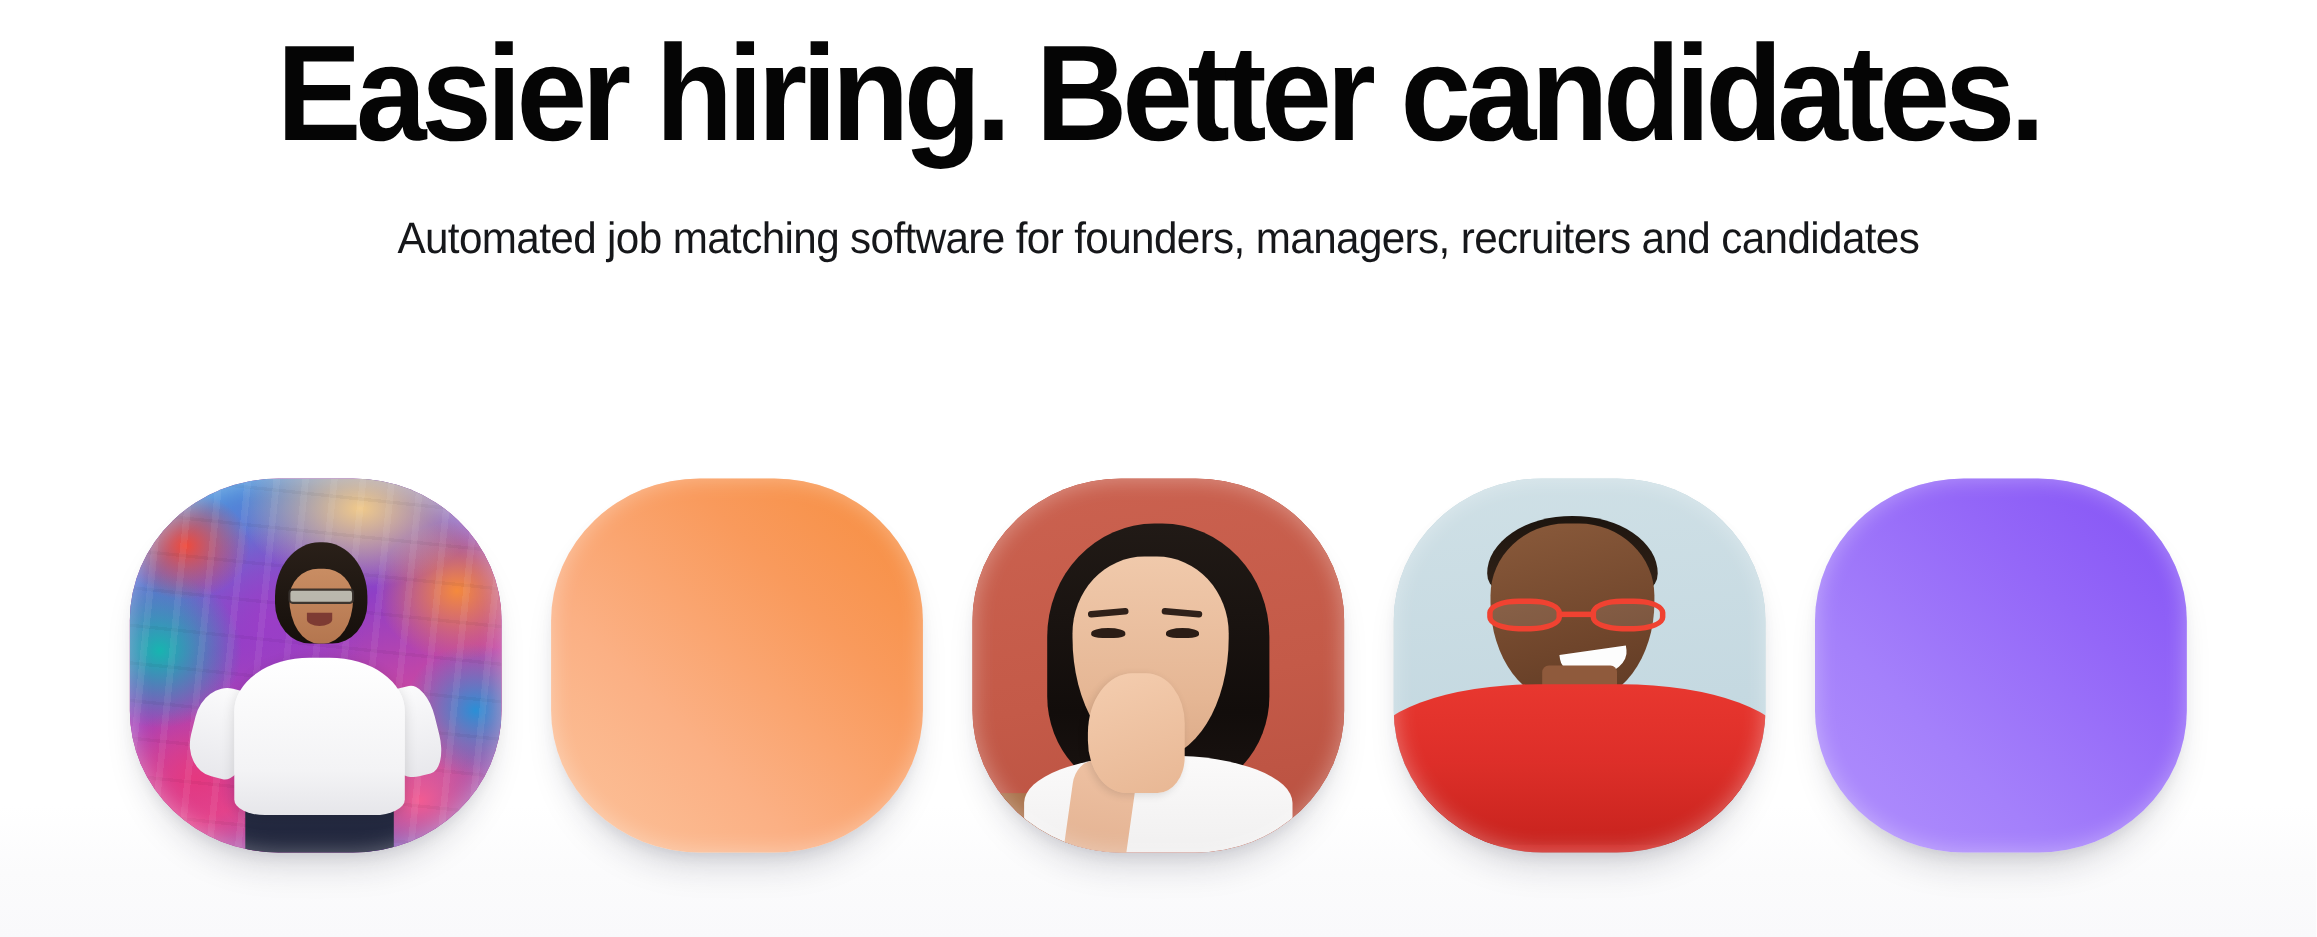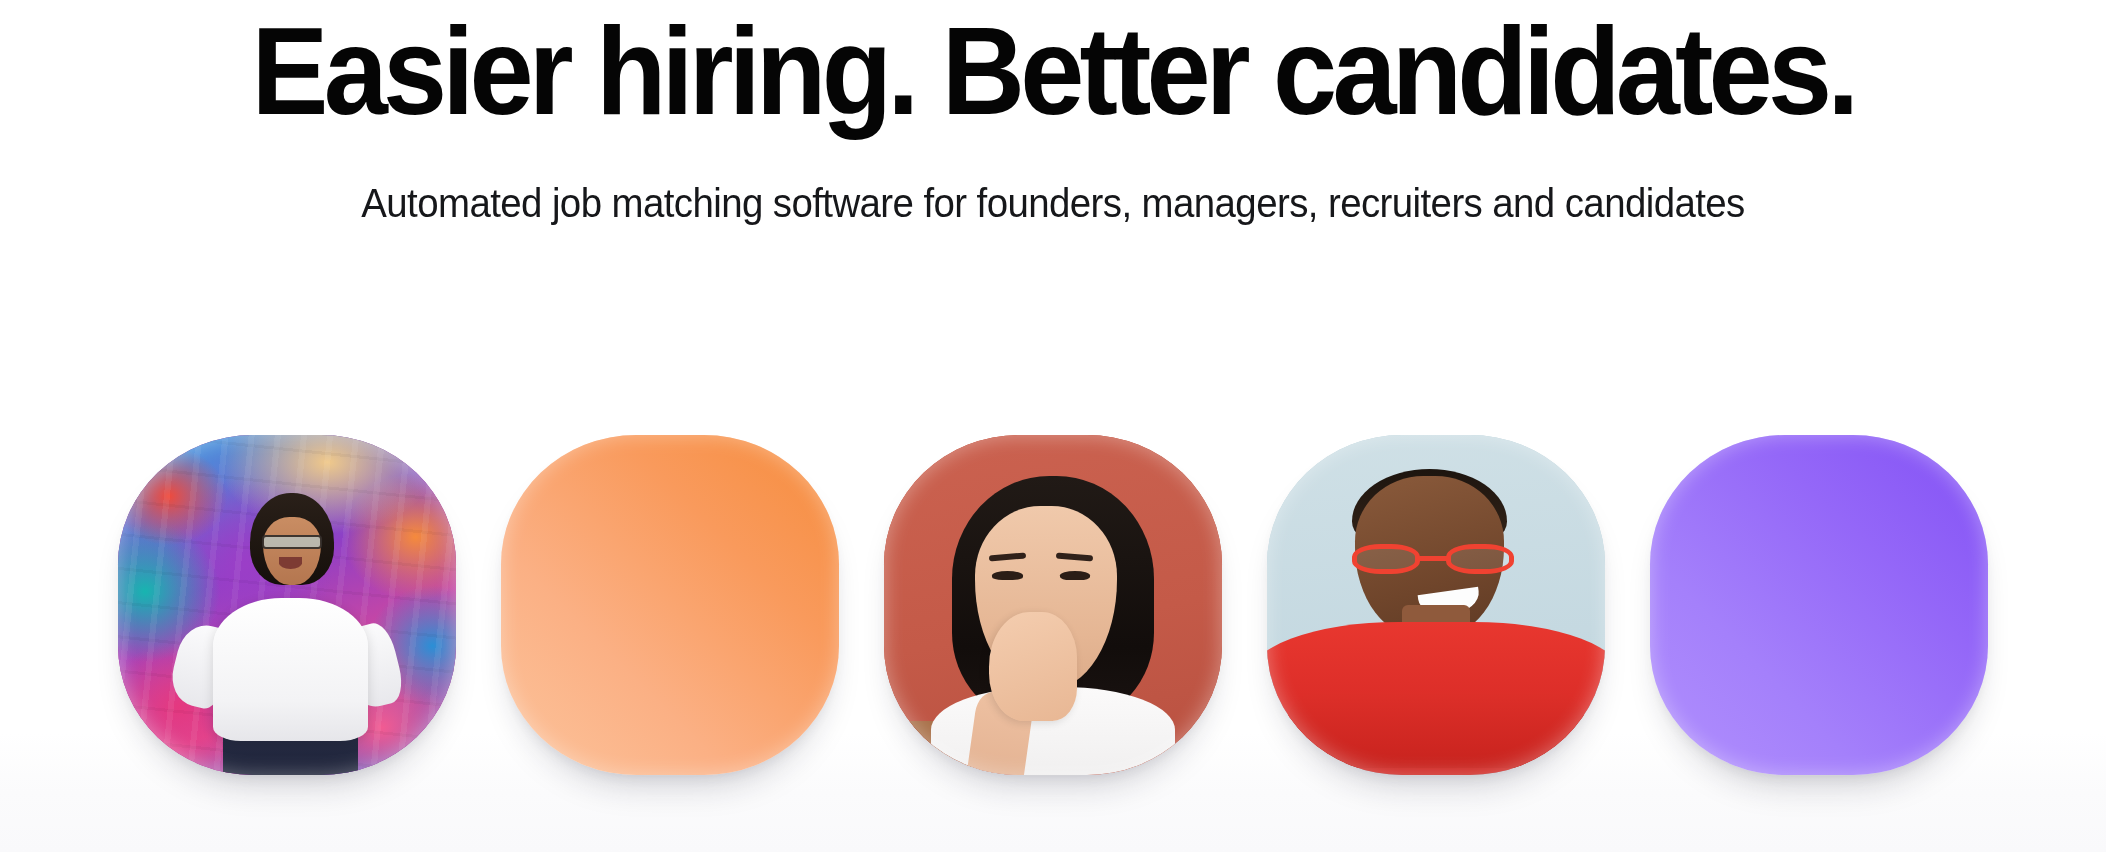--- a/index.html
+++ b/index.html
@@ -22,21 +22,21 @@
     width:2106px;
     height:852px;
     background:
       linear-gradient(180deg,#ffffff 0%, #ffffff 86%, #fbfbfc 93%, #f9f9fb 100%);
     overflow:hidden;
   }
 
   
   .hero-copy {
     width:100%;
-    padding-top:8px;
+    padding-top:22px;
     text-align:center;
   }
 
   .hero-title {
     font-family:"Liberation Sans", sans-serif;
     font-size:124px;
     line-height:1.03;
     font-weight:700;
     letter-spacing:-5.2px;
     color:#050505;

